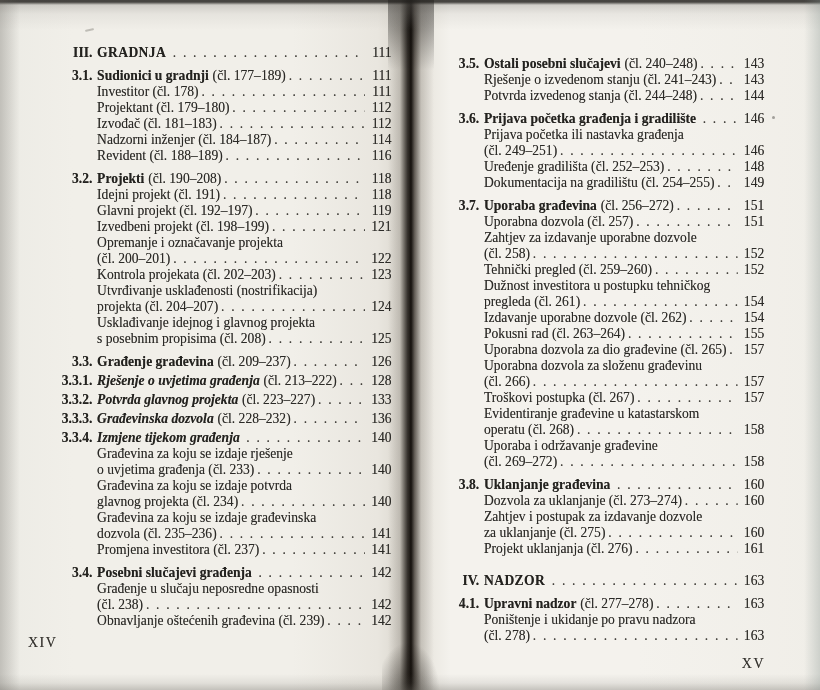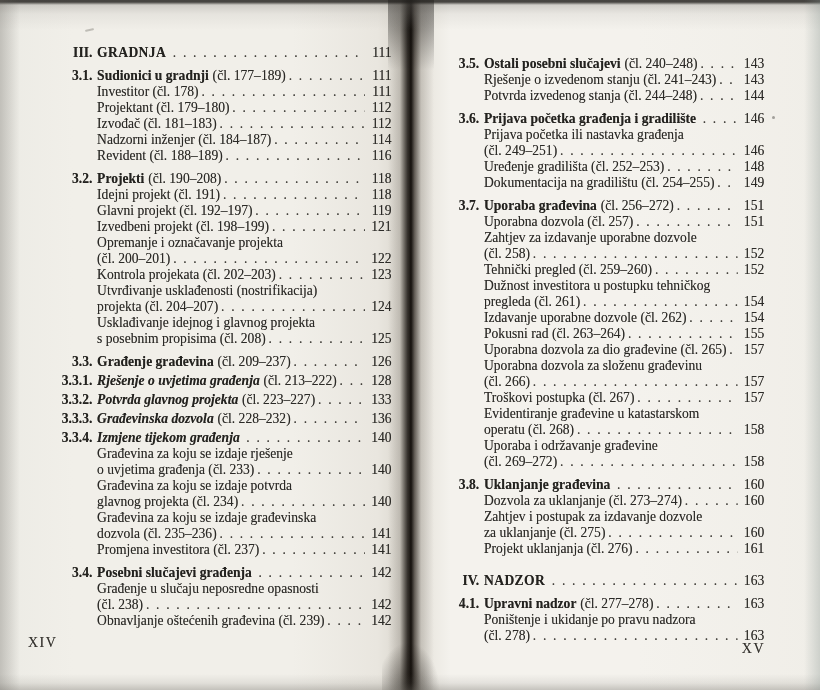--- a/index.html
+++ b/index.html
@@ -77,21 +77,21 @@
 
   .section{margin-top:7px;}
   .subsection{margin-top:3px;}
   .chapter{margin-top:4px;}
   .entry.sp{margin-top:16px;}
 
   
   .folio{position:absolute;font-size:14px;letter-spacing:1.5px;color:#34322e;
     text-shadow:0 0 0.6px rgba(70,66,60,0.5);}
   .folio.left{left:28px;top:635px;}
-  .folio.right{right:55px;top:641px;}
+  .folio.right{right:55px;top:656px;}
 </style>
 </head>
 <body>
 
 <div class="spread">
 
   <div class="page-left"></div>
   <div class="page-right"></div>
 
   <div class="entries left-col" id="left-entries">

